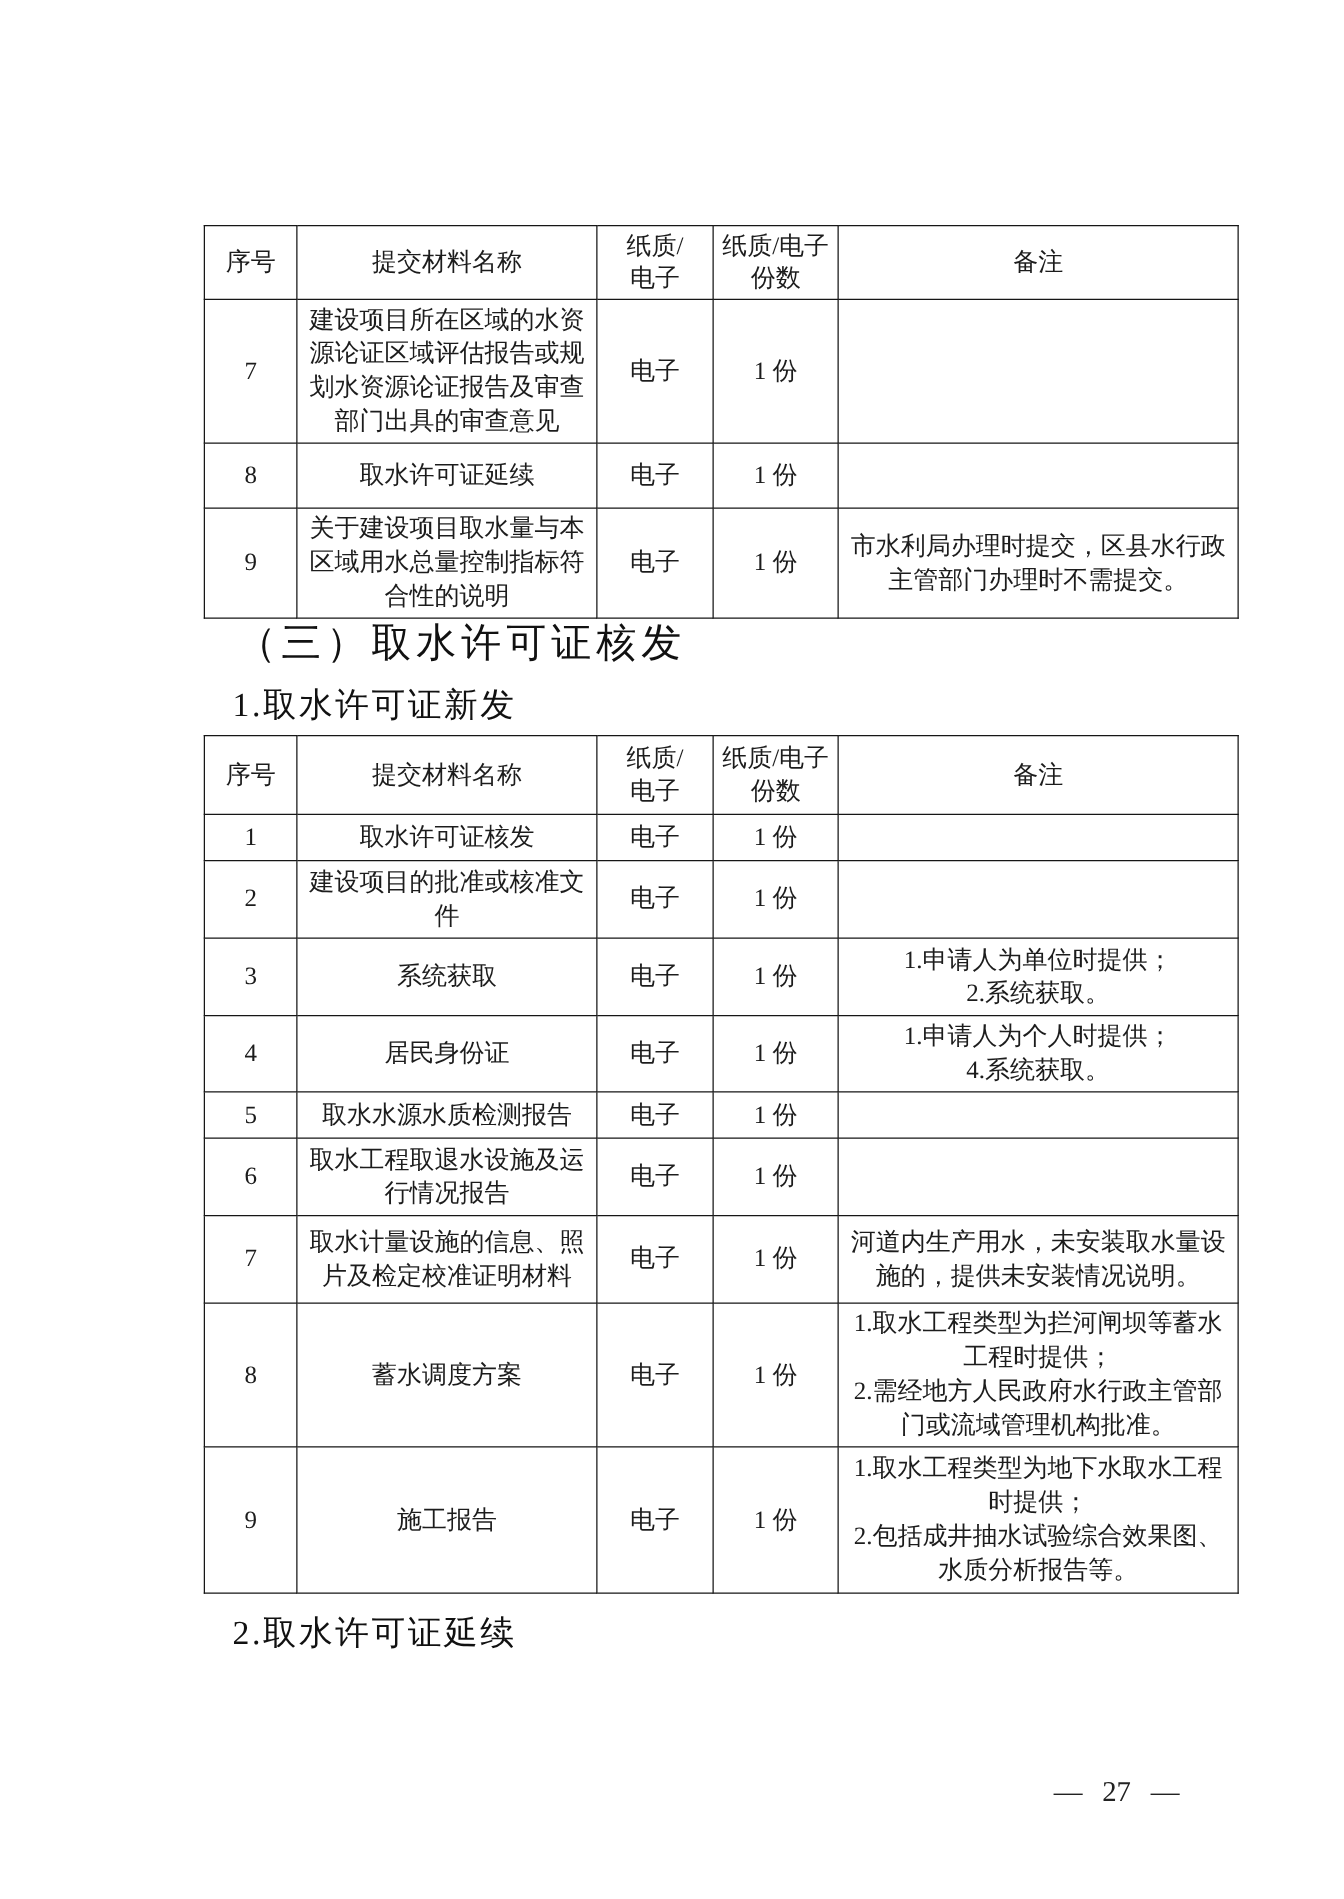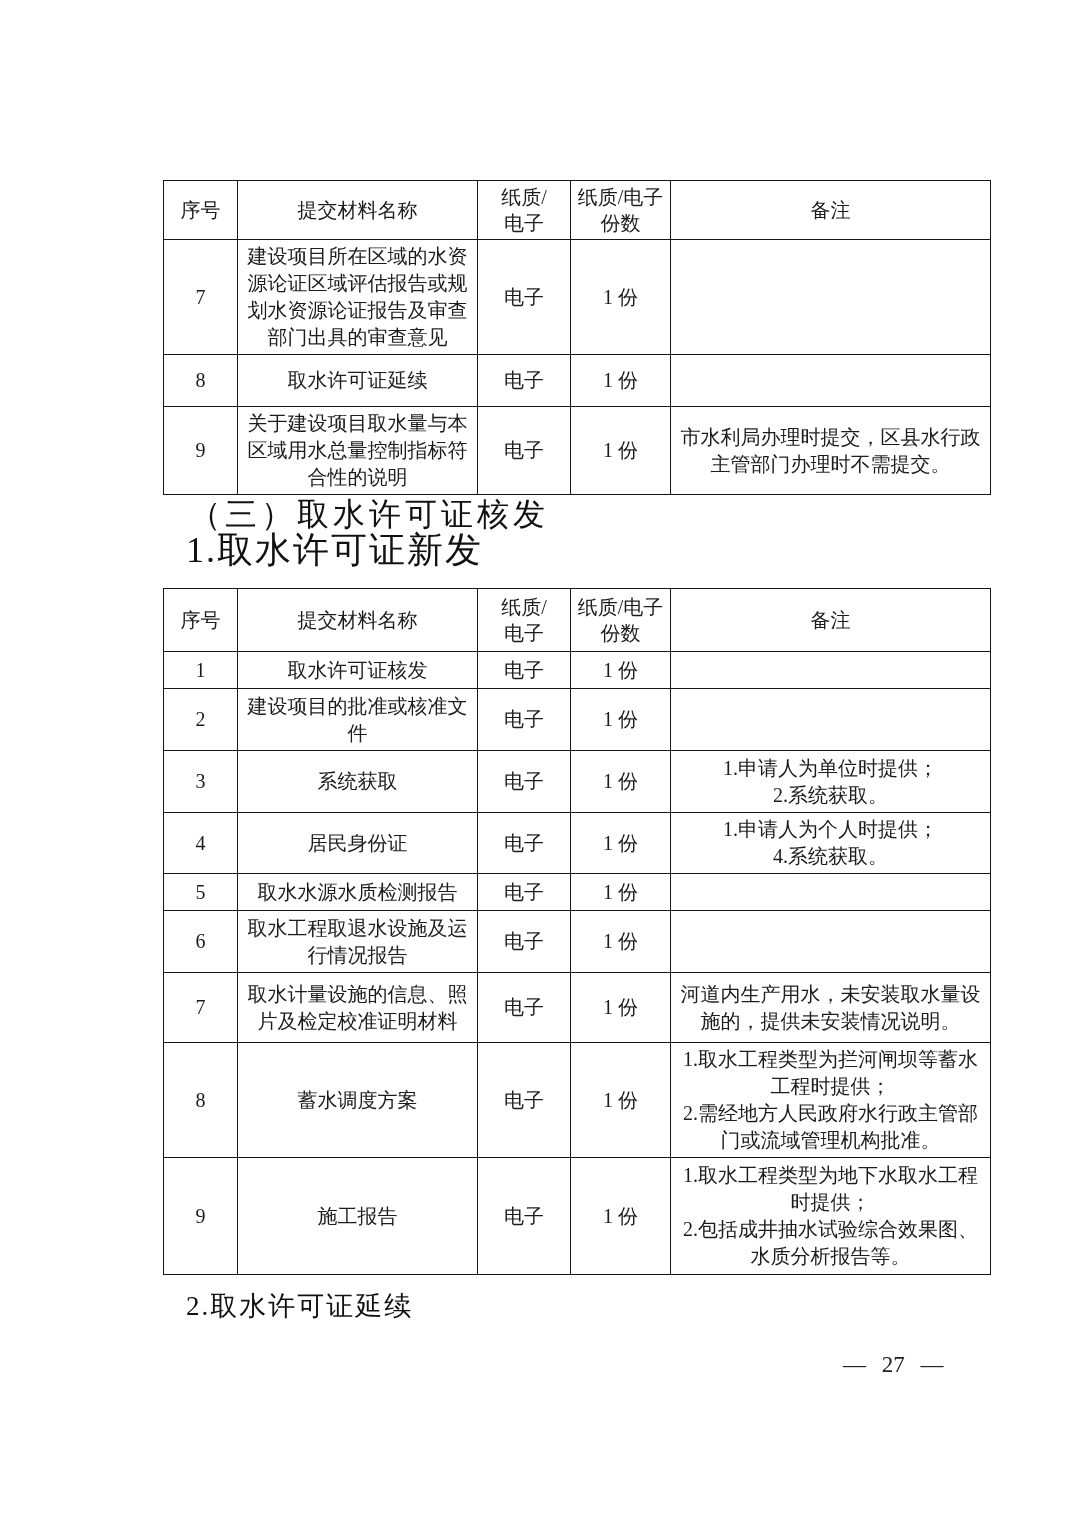--- a/index.html
+++ b/index.html
@@ -50,35 +50,35 @@
     color: #111111;
   }
   #section-heading {
     left: 189px;
     top: 493px;
     font-size: 32px;
     letter-spacing: 4px;
   }
   #sub-heading-1 {
     left: 186px;
-    top: 526px;
-    font-size: 36px;
+    top: 546px;
+    font-size: 27px;
     letter-spacing: 2px;
   }
   #sub-heading-2 {
     left: 186px;
     top: 1288px;
     font-size: 27px;
     letter-spacing: 2px;
     text-align: center;
   }
   #page-number {
     position: absolute;
     left: 843px;
-    top: 1352px;
+    top: 1421px;
     font-size: 23px;
     word-spacing: 10px;
     color: #222222;
   }
 </style>
 </head>
 <body>
 
 <table class="doc-table" id="table-continued">
   <colgroup>

